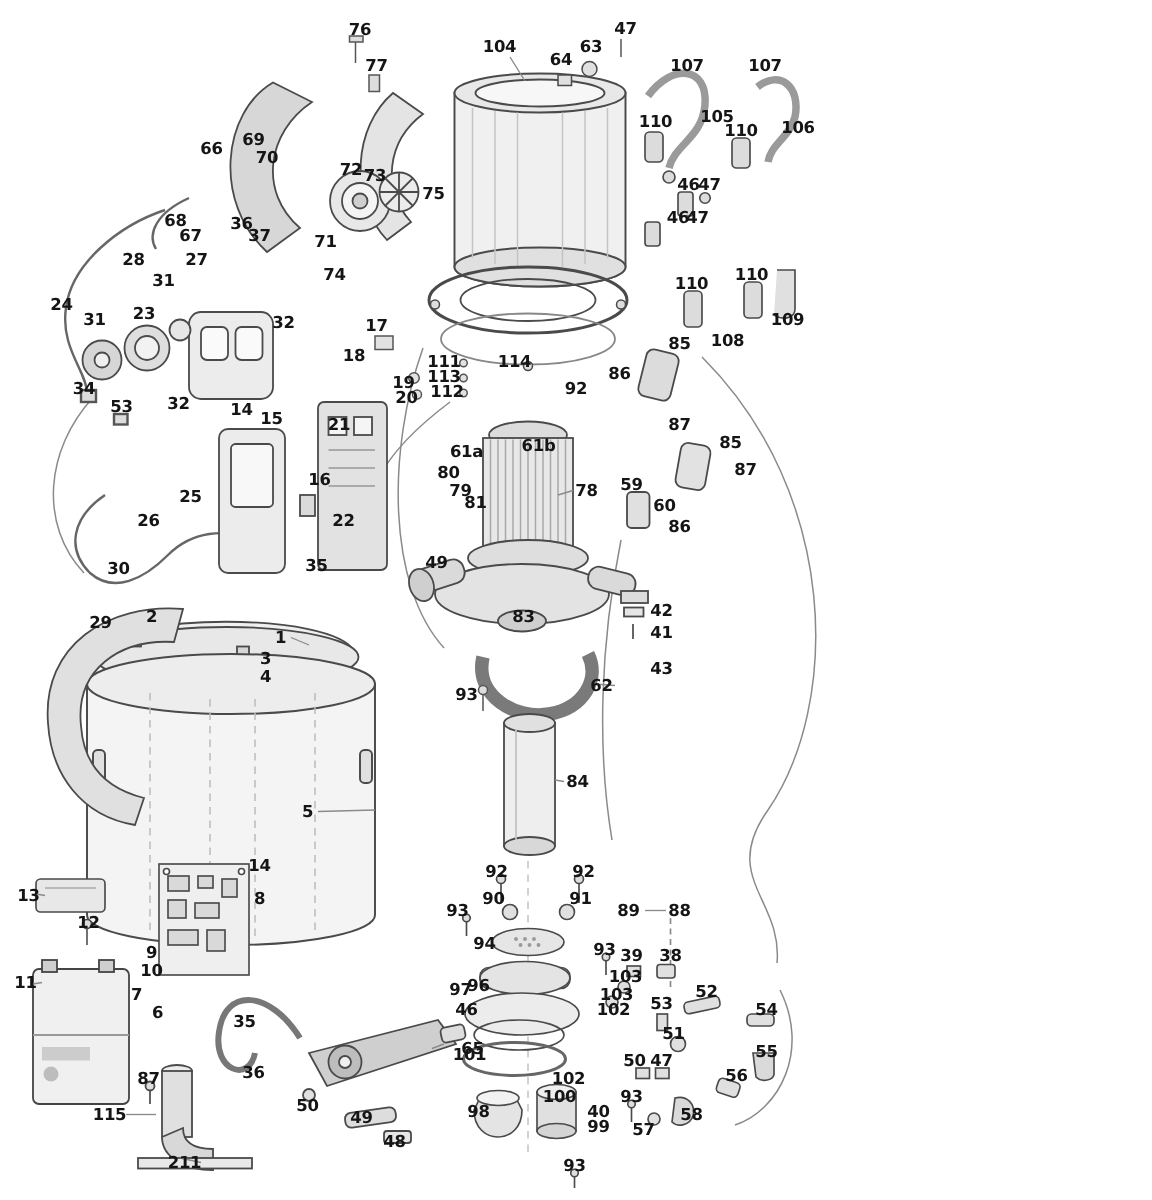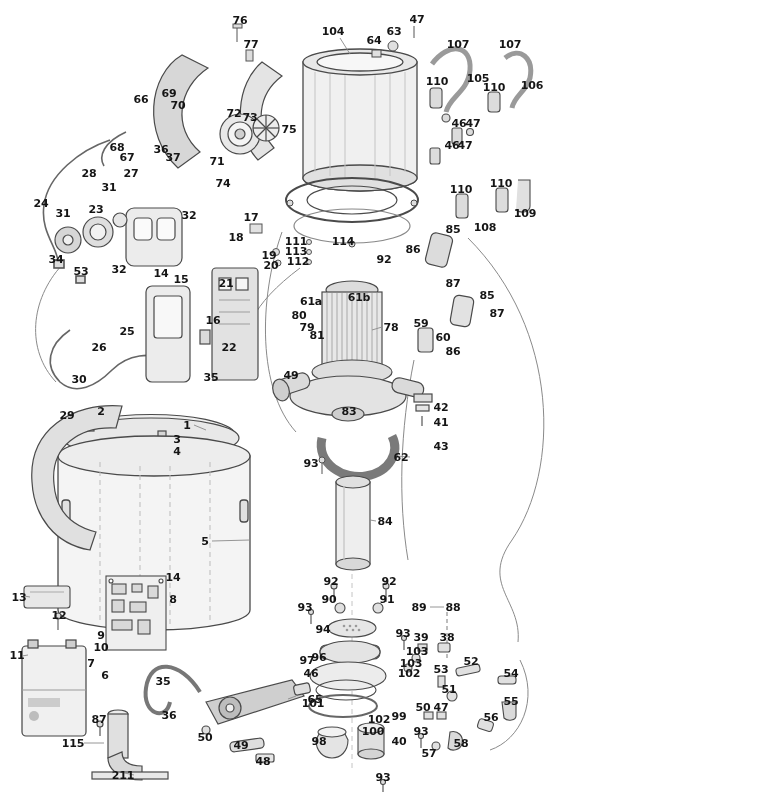--- a/index.html
+++ b/index.html
@@ -463,21 +463,21 @@
       <span class="part-label" style="left: 99px; top: 719px;">87</span>
       <span class="part-label" style="left: 379px; top: 719px;">102</span>
       <span class="part-label" style="left: 421px; top: 731px;">93</span>
       <span class="part-label" style="left: 491px; top: 717px;">56</span>
       <span class="part-label" style="left: 73px; top: 743px;">115</span>
       <span class="part-label" style="left: 241px; top: 745px;">49</span>
       <span class="part-label" style="left: 263px; top: 761px;">48</span>
       <span class="part-label" style="left: 319px; top: 741px;">98</span>
       <span class="part-label" style="left: 373px; top: 731px;">100</span>
       <span class="part-label" style="left: 399px; top: 741px;">40</span>
-      <span class="part-label" style="left: 399px; top: 716px; text-align: center;">99</span>
+      <span class="part-label" style="left: 399px; top: 751px; text-align: center;">99</span>
       <span class="part-label" style="left: 461px; top: 743px;">58</span>
       <span class="part-label" style="left: 429px; top: 753px;">57</span>
       <span class="part-label" style="left: 123px; top: 775px;">211</span>
       <span class="part-label" style="left: 383px; top: 777px;">93</span>
       <span class="part-label" style="left: 205px; top: 737px;">50</span>
     </div>
 
 </div>
 
 </body></html>

